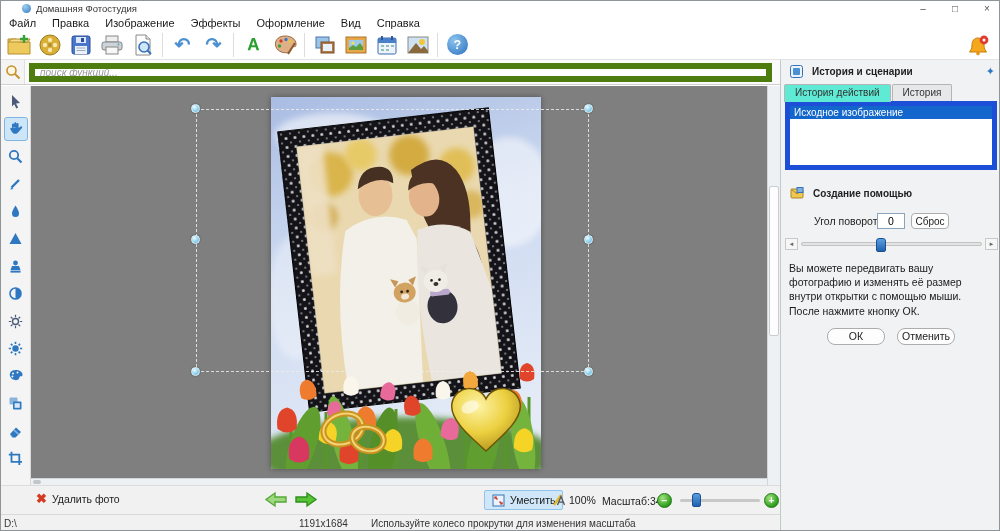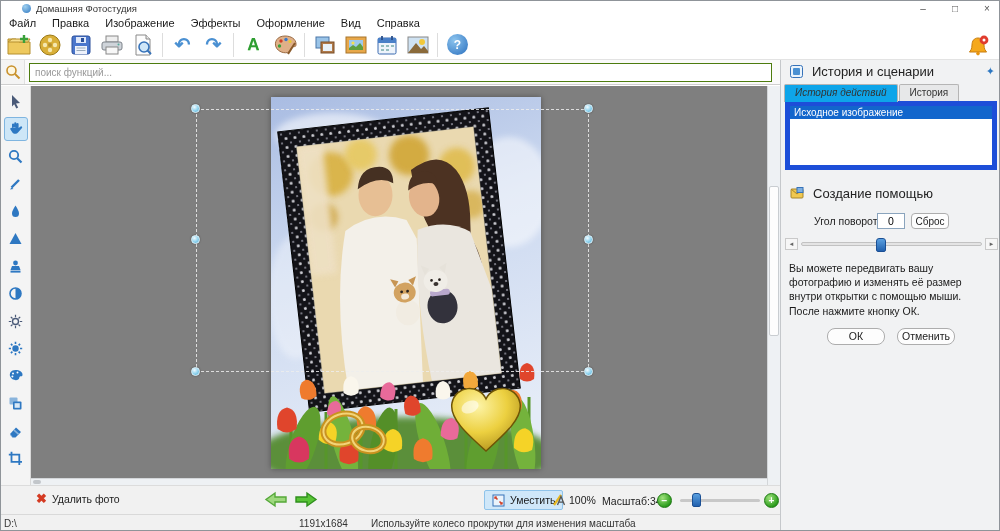--- a/index.html
+++ b/index.html
@@ -27,22 +27,22 @@
   .glyph-A{font-size:17px;font-weight:bold;color:#2f9e32;text-shadow:0 1px 0 #bfe8bf;}
   .help-orb{width:21px;height:21px;border-radius:50%;color:#fff;font-weight:bold;font-size:12px;
             background:radial-gradient(circle at 35% 30%,#8cc4ee,#2a6fbe);display:flex;
             align-items:center;justify-content:center;}
   .bell{position:absolute;right:10px;top:34px;width:22px;height:22px;}
   
   .searchbar{position:absolute;left:0;top:59px;width:779px;height:25px;background:#fafafa;
              border-bottom:1px solid #cfcfcf;display:flex;align-items:center;}
   .search-btn{width:24px;height:24px;display:flex;align-items:center;justify-content:center;
               border-right:1px solid #e0e0e0;background:#f4f4f4;flex:0 0 auto;}
-  .search-input{flex:1;height:19px;margin:0 8px 0 4px;border:1px solid #4d7c0f;font-size:10px;
-                padding:0 5px;color:#444;font-family:"Liberation Sans",sans-serif;background:#fff;}
+  .search-input{flex:1;height:19px;margin:0 8px 0 4px;border:6px solid #4d7c0f;font-size:10px;
+                padding:0 5px;color:#444;font-family:"Liberation Sans",sans-serif;background:#fff;font-style:italic;}
   .search-input::placeholder{color:#999;}
   
   .lefttools{position:absolute;left:0;top:85px;width:30px;height:399px;background:#f4f4f4;
              border-right:1px solid #d9d9d9;display:flex;flex-direction:column;align-items:center;
              padding-top:3px;}
   .lt-btn{width:24px;height:24px;margin-bottom:3.5px;display:flex;align-items:center;
           justify-content:center;border:1px solid transparent;border-radius:3px;}
   .lt-btn.sel{background:#cde6f7;border-color:#7fb5e0;}
   
   .canvas{position:absolute;left:30px;top:85px;width:749px;height:399px;background:#7f7f7f;overflow:hidden;}
@@ -86,26 +86,26 @@
   
   .statusbar{position:absolute;left:0;top:513px;width:779px;height:18px;background:#f1f1f1;
              border-top:1px solid #d9d9d9;font-size:10px;color:#333;}
   .st-path{position:absolute;left:3px;top:3px;}
   .st-dim{position:absolute;left:298px;top:3px;}
   .st-hint{position:absolute;left:370px;top:3px;}
   
   .rpanel{position:absolute;left:779px;top:59px;width:221px;height:472px;background:#f1f2f3;
           border-left:1px solid #c5c8cb;font-size:10.5px;}
   .rp-head{display:flex;align-items:center;height:22px;padding:0 6px 0 9px;}
-  .rp-head .ttl{font-weight:normal;font-size:13px;margin-left:9px;flex:1;}
+  .rp-head .ttl{font-weight:bold;font-size:10px;margin-left:9px;flex:1;}
   .pin{color:#2e78c2;font-size:11px;}
   .tabs{display:flex;padding-left:3px;height:18px;margin-top:2px;}
   .tab{padding:2px 10px 0;font-size:10px;border:1px solid #b5b5b5;border-bottom:none;
        border-radius:2px 2px 0 0;background:#e7e8e9;color:#333;margin-right:1px;}
-  .tab.active{background:#0ea5e9;position:relative;z-index:2;font-style:italic;}
+  .tab.active{background:#5eead4;position:relative;z-index:2;}
   .listbox{margin:0 4px;width:212px;height:69px;background:#fff;border:5px solid #1d4ed8;
            position:relative;z-index:1;margin-top:-1px;}
   .list-item{font-size:10px;padding:1px 4px;}
   .list-item.sel{background:#1266cc;color:#fff;}
   .rp-sect{margin-top:12px;}
   .angle-row{position:relative;height:17px;margin-top:9px;}
   .angle-lb{position:absolute;left:33px;top:2px;}
   .angle-input{position:absolute;left:96px;top:0;width:28px;height:16px;border:1px solid #8aa4bd;
                font-size:10.5px;text-align:center;padding:0;background:#fff;
                font-family:"Liberation Sans",sans-serif;}

